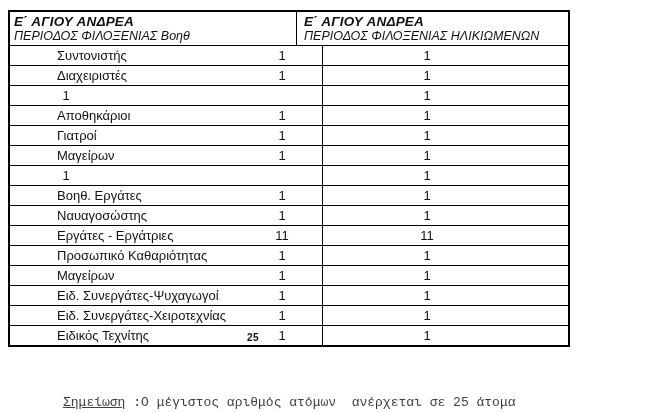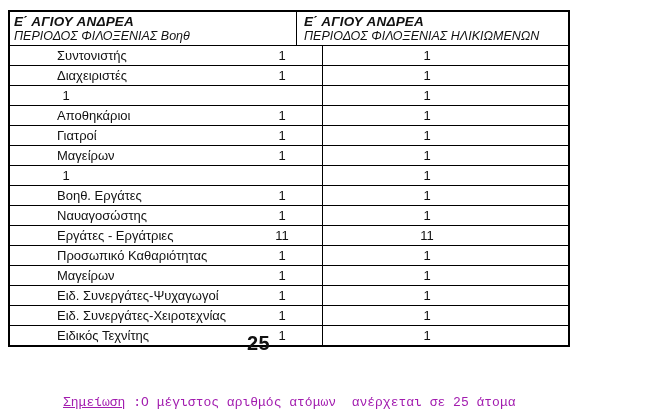--- a/index.html
+++ b/index.html
@@ -86,33 +86,33 @@
   }
   .cell-right .val {
     width: 208px;
     text-align: center;
   }
   
   #total {
     position: absolute;
     left: 247px;
     top: 332px;
-    font-size: 20px;
+    font-size: 10px;
     font-weight: bold;
     letter-spacing: 0.5px;
   }
   
   #note {
     position: absolute;
     left: 63px;
     top: 395px;
     font-family: "Liberation Mono", "DejaVu Sans Mono", monospace;
     font-size: 13px;
     white-space: pre;
-    color: #a21caf;
+    color: #404040;
   }
   #note .note-label {
     text-decoration: underline;
   }
 </style>
 </head>
 <body>
 
 <div id="page">
 

